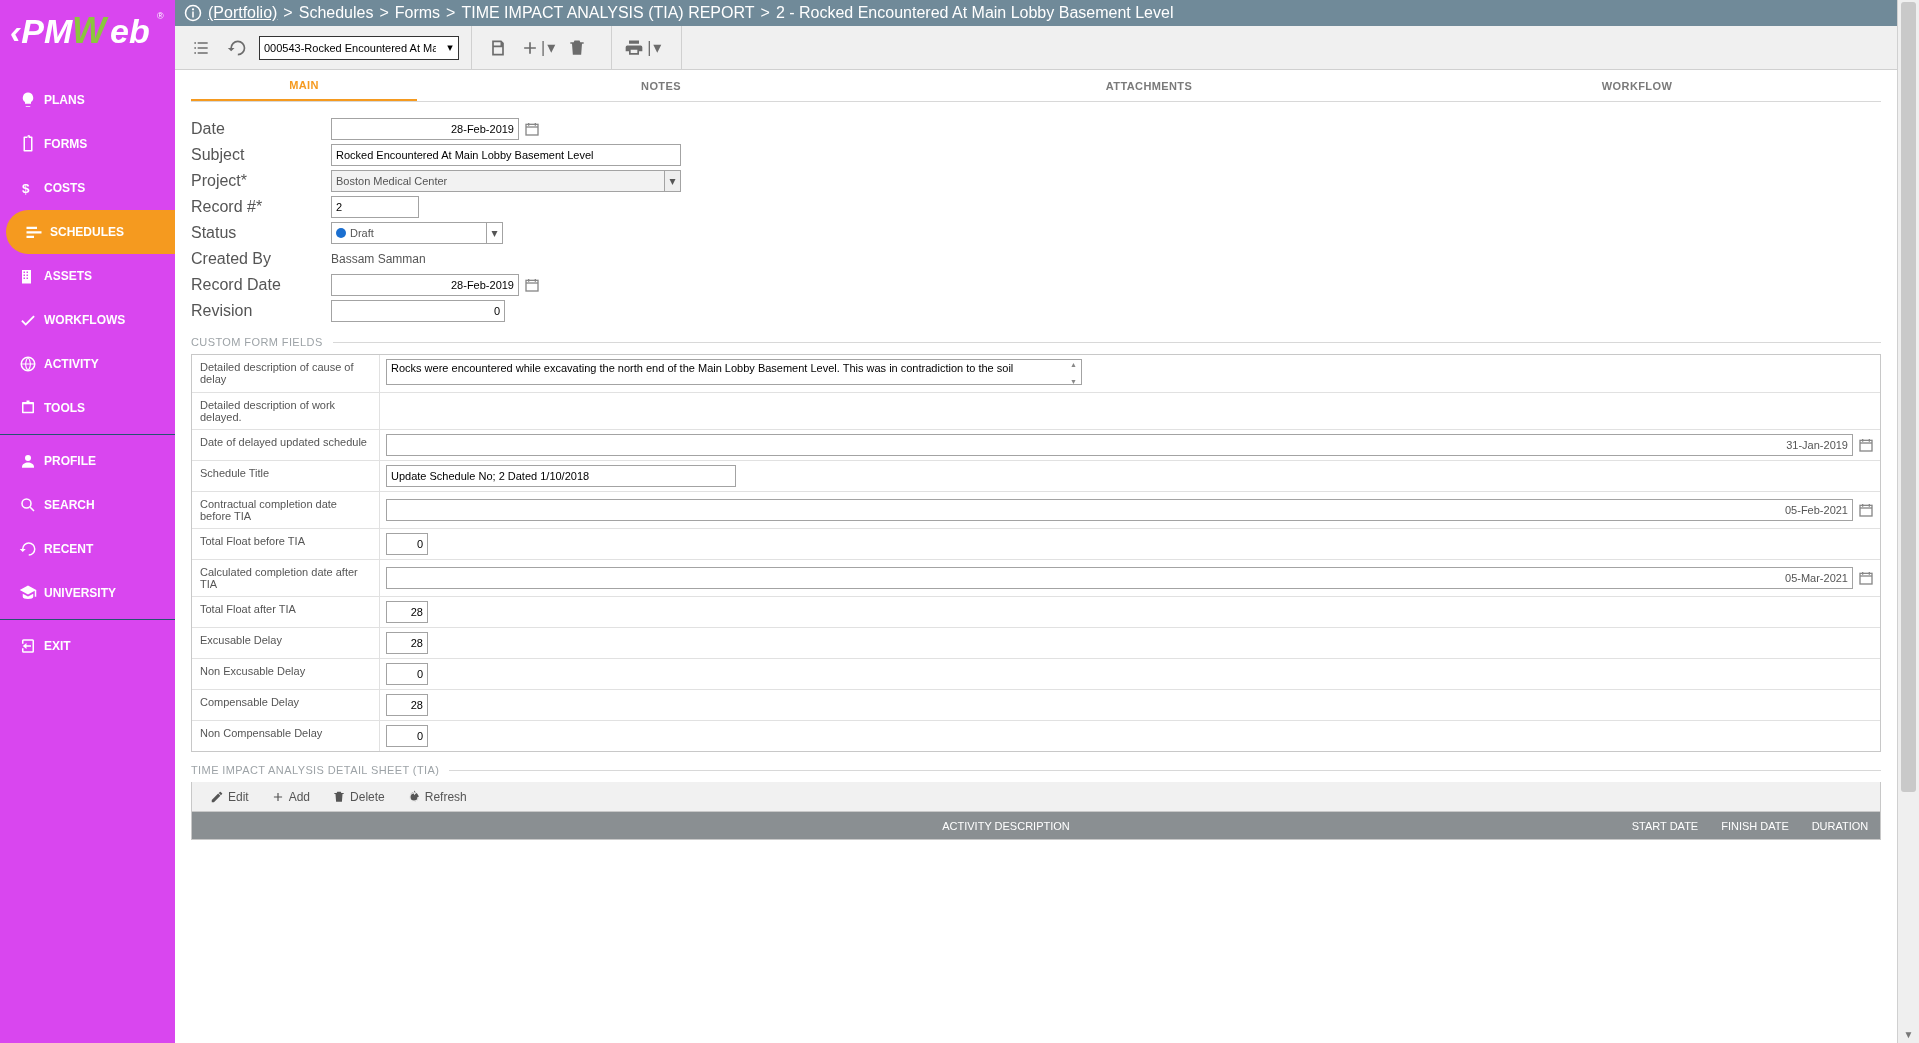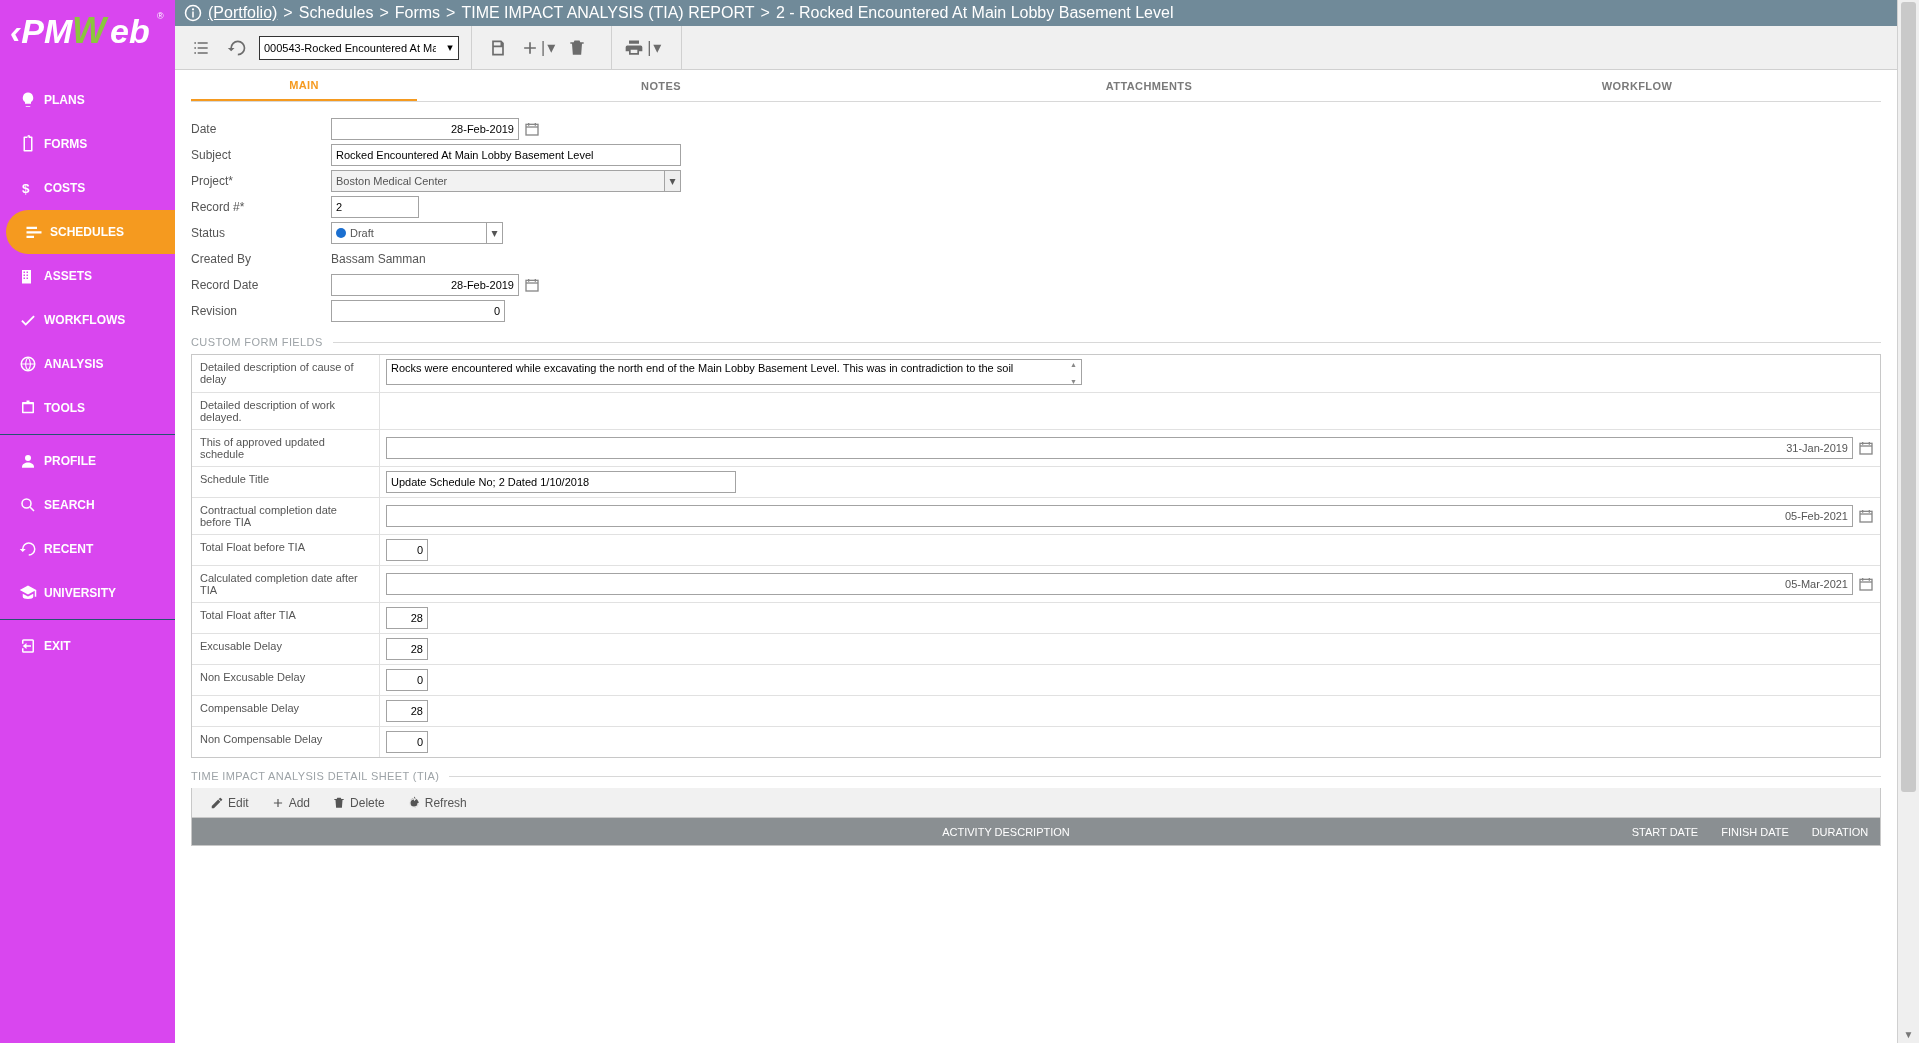--- a/index.html
+++ b/index.html
@@ -37,21 +37,21 @@
 
 
 .tabs { height:32px; display:flex; border-bottom:1px solid #d8d8d8; margin:0 16px; }
 .tab { flex:1; display:flex; align-items:center; justify-content:center; font-size:11px; color:#7a7a7a; font-weight:600; cursor:pointer; letter-spacing:0.4px; }
 .tab.main-tab { flex:0 0 226px; }
 .tab.active { color:#f59a1f; border-bottom:2px solid #f59a1f; }
 
 
 .form-body { padding:14px 16px 0 16px; font-size:12px; color:#555; overflow:auto; height:calc(100% - 102px); }
 .frow { display:flex; align-items:center; min-height:26px; margin-bottom:0; }
-.frow .lbl { width:140px; font-size:12px; color:#555; }
+.frow .lbl { width:140px; font-size:16px; color:#555; }
 .frow .val { }
 .txt-input { border:1px solid #a3a3a3; height:22px; font-size:11px; padding:0 4px; text-align:left; background:#fff; }
 .txt-input.right { text-align:right; }
 .date-wrap { display:flex; align-items:center; }
 .date-wrap .cal-ic { margin-left:5px; color:#888; }
 .select-wrap { border:1px solid #a3a3a3; height:22px; display:flex; align-items:center; background:#f2f2f2; position:relative; }
 .select-wrap .sel-text { padding:0 4px; font-size:11px; flex:1; }
 .select-wrap .dd-btn { width:16px; height:20px; background:#eee; border-left:1px solid #a3a3a3; display:flex; align-items:center; justify-content:center; }
 .status-wrap { border:1px solid #a3a3a3; height:22px; display:flex; align-items:center; width:172px; background:#fff; }
 .status-wrap .dot { width:10px; height:10px; border-radius:50%; background:#1b6fd0; margin:0 4px; }
@@ -152,21 +152,21 @@
         </span>
       <span>WORKFLOWS</span>
     </div>
     <div class="side-item">
       <span class="ic">
           <svg width="18" height="18" viewBox="0 0 24 24">
             <circle cx="12" cy="12" r="9" fill="none" stroke="#fff" stroke-width="2"></circle>
             <path d="M3 12h18M12 3a14 14 0 010 18M12 3a14 14 0 000 18" fill="none" stroke="#fff" stroke-width="1.5"></path>
           </svg>
         </span>
-      <span>ANALYSIS</span>
+      <span>ACTIVITY</span>
     </div>
     <div class="side-item">
       <span class="ic">
           <svg width="18" height="18" viewBox="0 0 24 24">
             <path fill="#fff" d="M10 4V2h4v2h5a1 1 0 011 1v13a1 1 0 01-1 1H5a1 1 0 01-1-1V5a1 1 0 011-1h5zm-4 3v10h12V7H6z"></path>
           </svg>
         </span>
       <span>TOOLS</span>
     </div>
     <div class="side-hr"></div>
@@ -370,21 +370,21 @@
                 <span class="arr">▲</span>
                 <span class="arr">▼</span>
               </div>
           </div>
         </div>
       </div>
       <div class="cf-row">
         <div class="cf-label">Detailed description of work delayed.</div>
       </div>
       <div class="cf-row">
-        <div class="cf-label">This of approved updated schedule</div>
+        <div class="cf-label">Date of delayed updated schedule</div>
         <div class="cf-value">
           <div class="cf-date">
               <span>31-Jan-2019</span>
             </div>
           <span class="cal-ic" style="margin-left:5px;">
               <svg width="16" height="16" viewBox="0 0 24 24">
                 <rect x="3" y="5" width="18" height="16" fill="none" stroke="#888" stroke-width="2"></rect>
                 <path d="M3 9h18" stroke="#888" stroke-width="2"></path>
                 <path d="M7 3v4M17 3v4" stroke="#888" stroke-width="2"></path>
               </svg>

